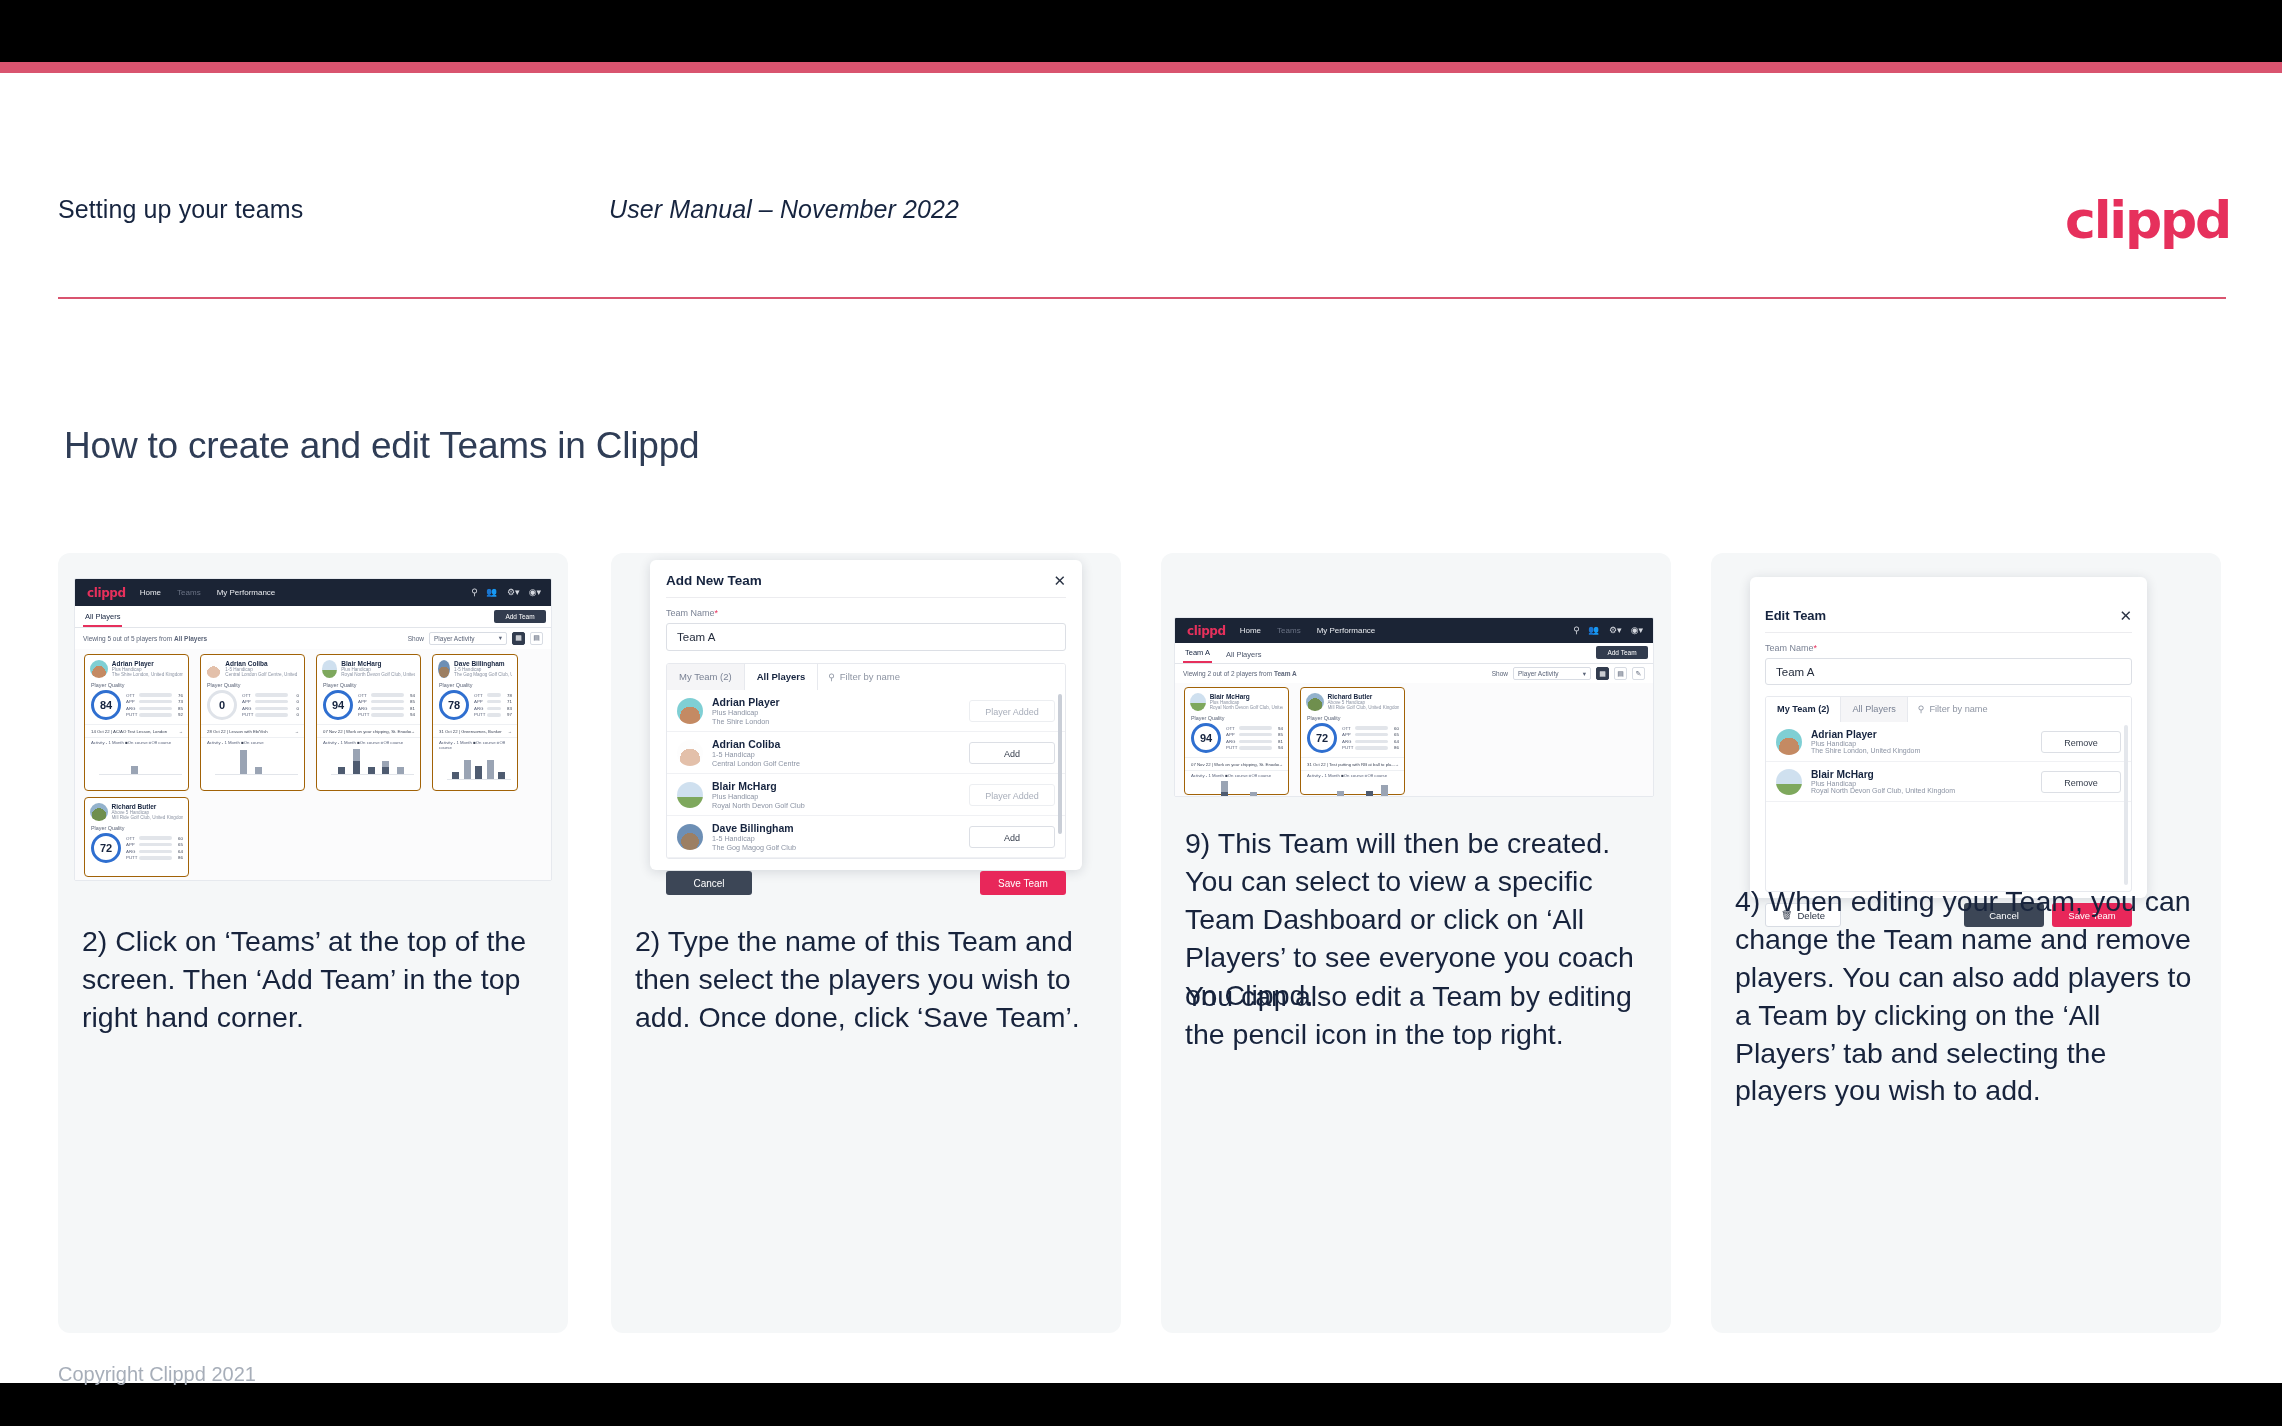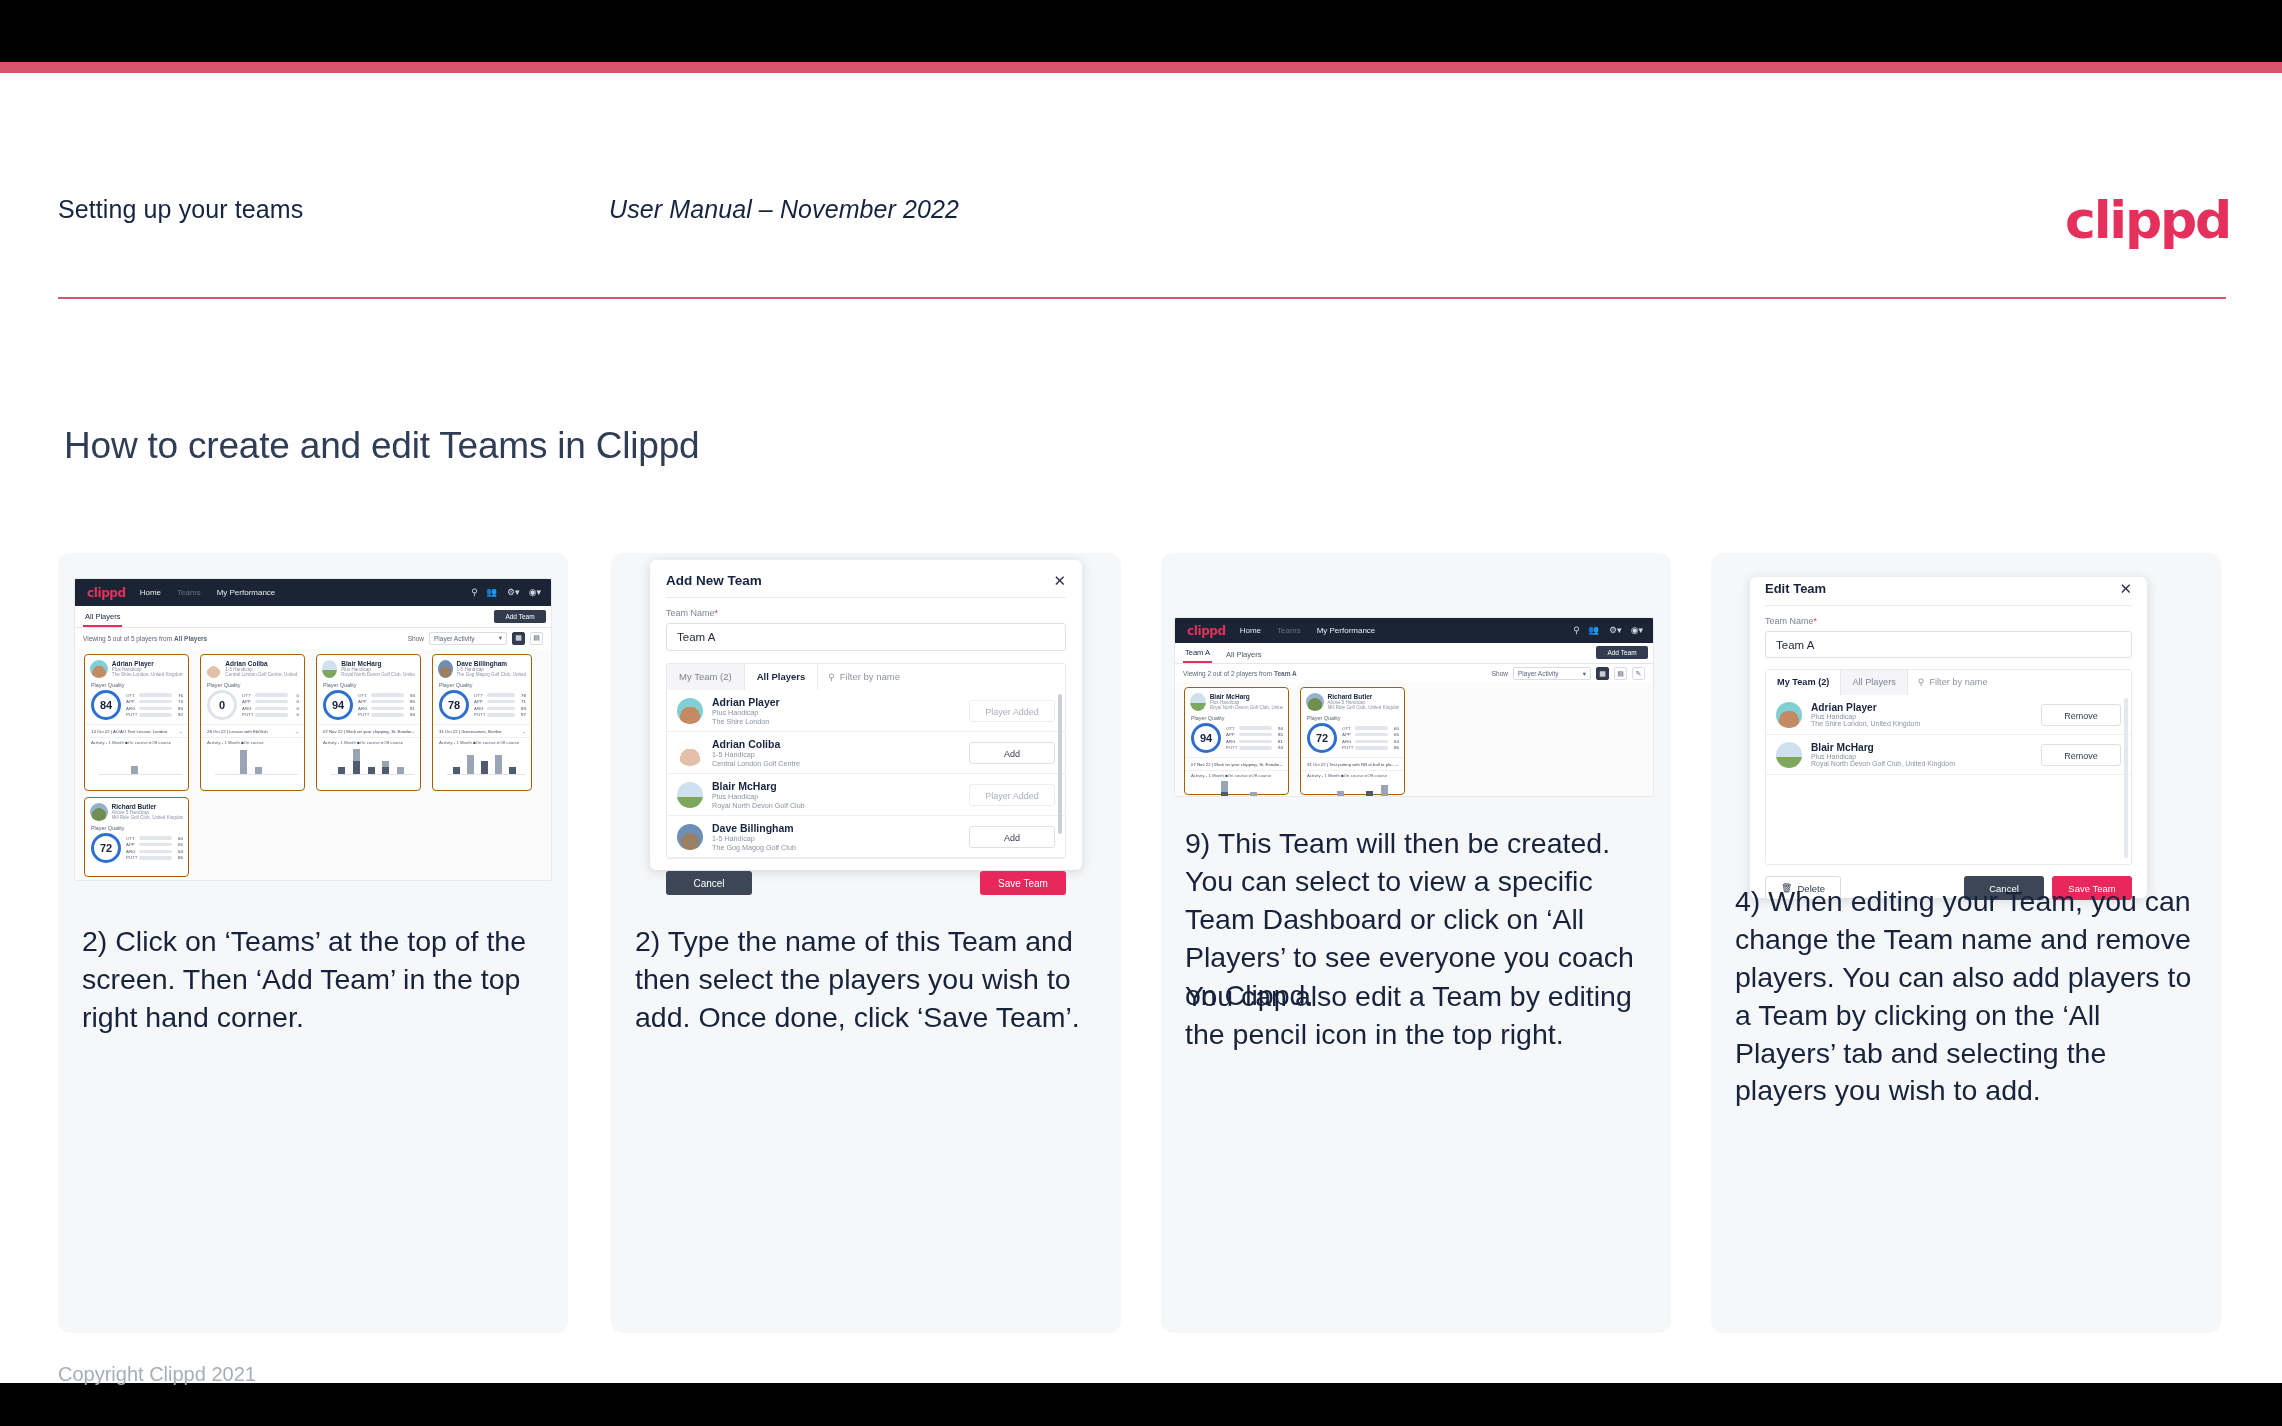--- a/index.html
+++ b/index.html
@@ -342,21 +342,21 @@
               <span class="cbar" style="left:8%; width:7px; height:7px; background:#4e5b70;"></span>
               <span class="cbar" style="left:27%; width:7px; height:25px; background:#9aa4b4;"></span>
               <span class="cbar" style="left:27%; width:7px; height:13px; background:#4e5b70;"></span>
               <span class="cbar" style="left:44%; width:7px; height:7px; background:#4e5b70;"></span>
               <span class="cbar" style="left:61%; width:7px; height:13px; background:#9aa4b4;"></span>
               <span class="cbar" style="left:61%; width:7px; height:7px; background:#4e5b70;"></span>
               <span class="cbar" style="left:80%; width:7px; height:7px; background:#9aa4b4;"></span>
             </div>
           </div>
 
-          <div class="pcard" style="left:357px; top:5px; width:100px; height:137px;">
+          <div class="pcard" style="left:357px; top:5px; width:86px; height:137px;">
             <div style="display:flex; gap:4px; padding:5px 5px 2px 5px;">
               <span class="avatar" style="width:18px; height:18px; background:radial-gradient(circle at 50% 68%, #9c7f63 0 40%, #6d8fb5 40%);"></span>
               <span style="min-width:0;">
                 <span class="pc-name" style="font-size:6.5px; display:block;">Dave Billingham</span>
                 <span class="pc-meta" style="font-size:4.6px; display:block;">1-5 Handicap</span>
                 <span class="pc-meta" style="font-size:4.6px; display:block; white-space:nowrap; overflow:hidden;">The Gog Magog Golf Club, United Kingd...</span>
               </span>
             </div>
             <div class="pq-label" style="font-size:5.4px; padding:2px 0 0 6px;">Player Quality</div>
             <div style="display:flex; align-items:center; padding:2px 5px 0 6px; gap:5px;">
@@ -675,21 +675,21 @@
         </div>
       </div>
 
       <div class="caption" style="top:272px;">9) This Team will then be created. You can select to view a specific Team Dashboard or click on ‘All Players’ to see everyone you coach on Clippd.</div>
       <div class="caption" style="top:425px;">You can also edit a Team by editing the pencil icon in the top right.</div>
     </div>
 
     <div class="card c4">
       <div class="dlg" style="left:39px; top:24px; width:397px; height:321px;">
 
-        <div style="display:flex; align-items:center; padding:4px 15px 9px 15px;">
+        <div style="display:flex; align-items:center; padding:31px 15px 9px 15px;">
           <span class="dlg-title" style="font-size:13px;">Edit Team</span>
           <span class="dlg-x" style="margin-left:auto; font-size:15px; line-height:1;">✕</span>
         </div>
         <div class="dlg-rule" style="margin:0 15px;"></div>
 
         <div style="padding:10px 15px 0 15px;">
           <div class="fld-label" style="font-size:9px;">
             <span>Team Name</span><span class="req">*</span>
           </div>
           <div class="input" style="margin-top:5px; height:27px; padding:0 10px; font-size:11.5px;">

